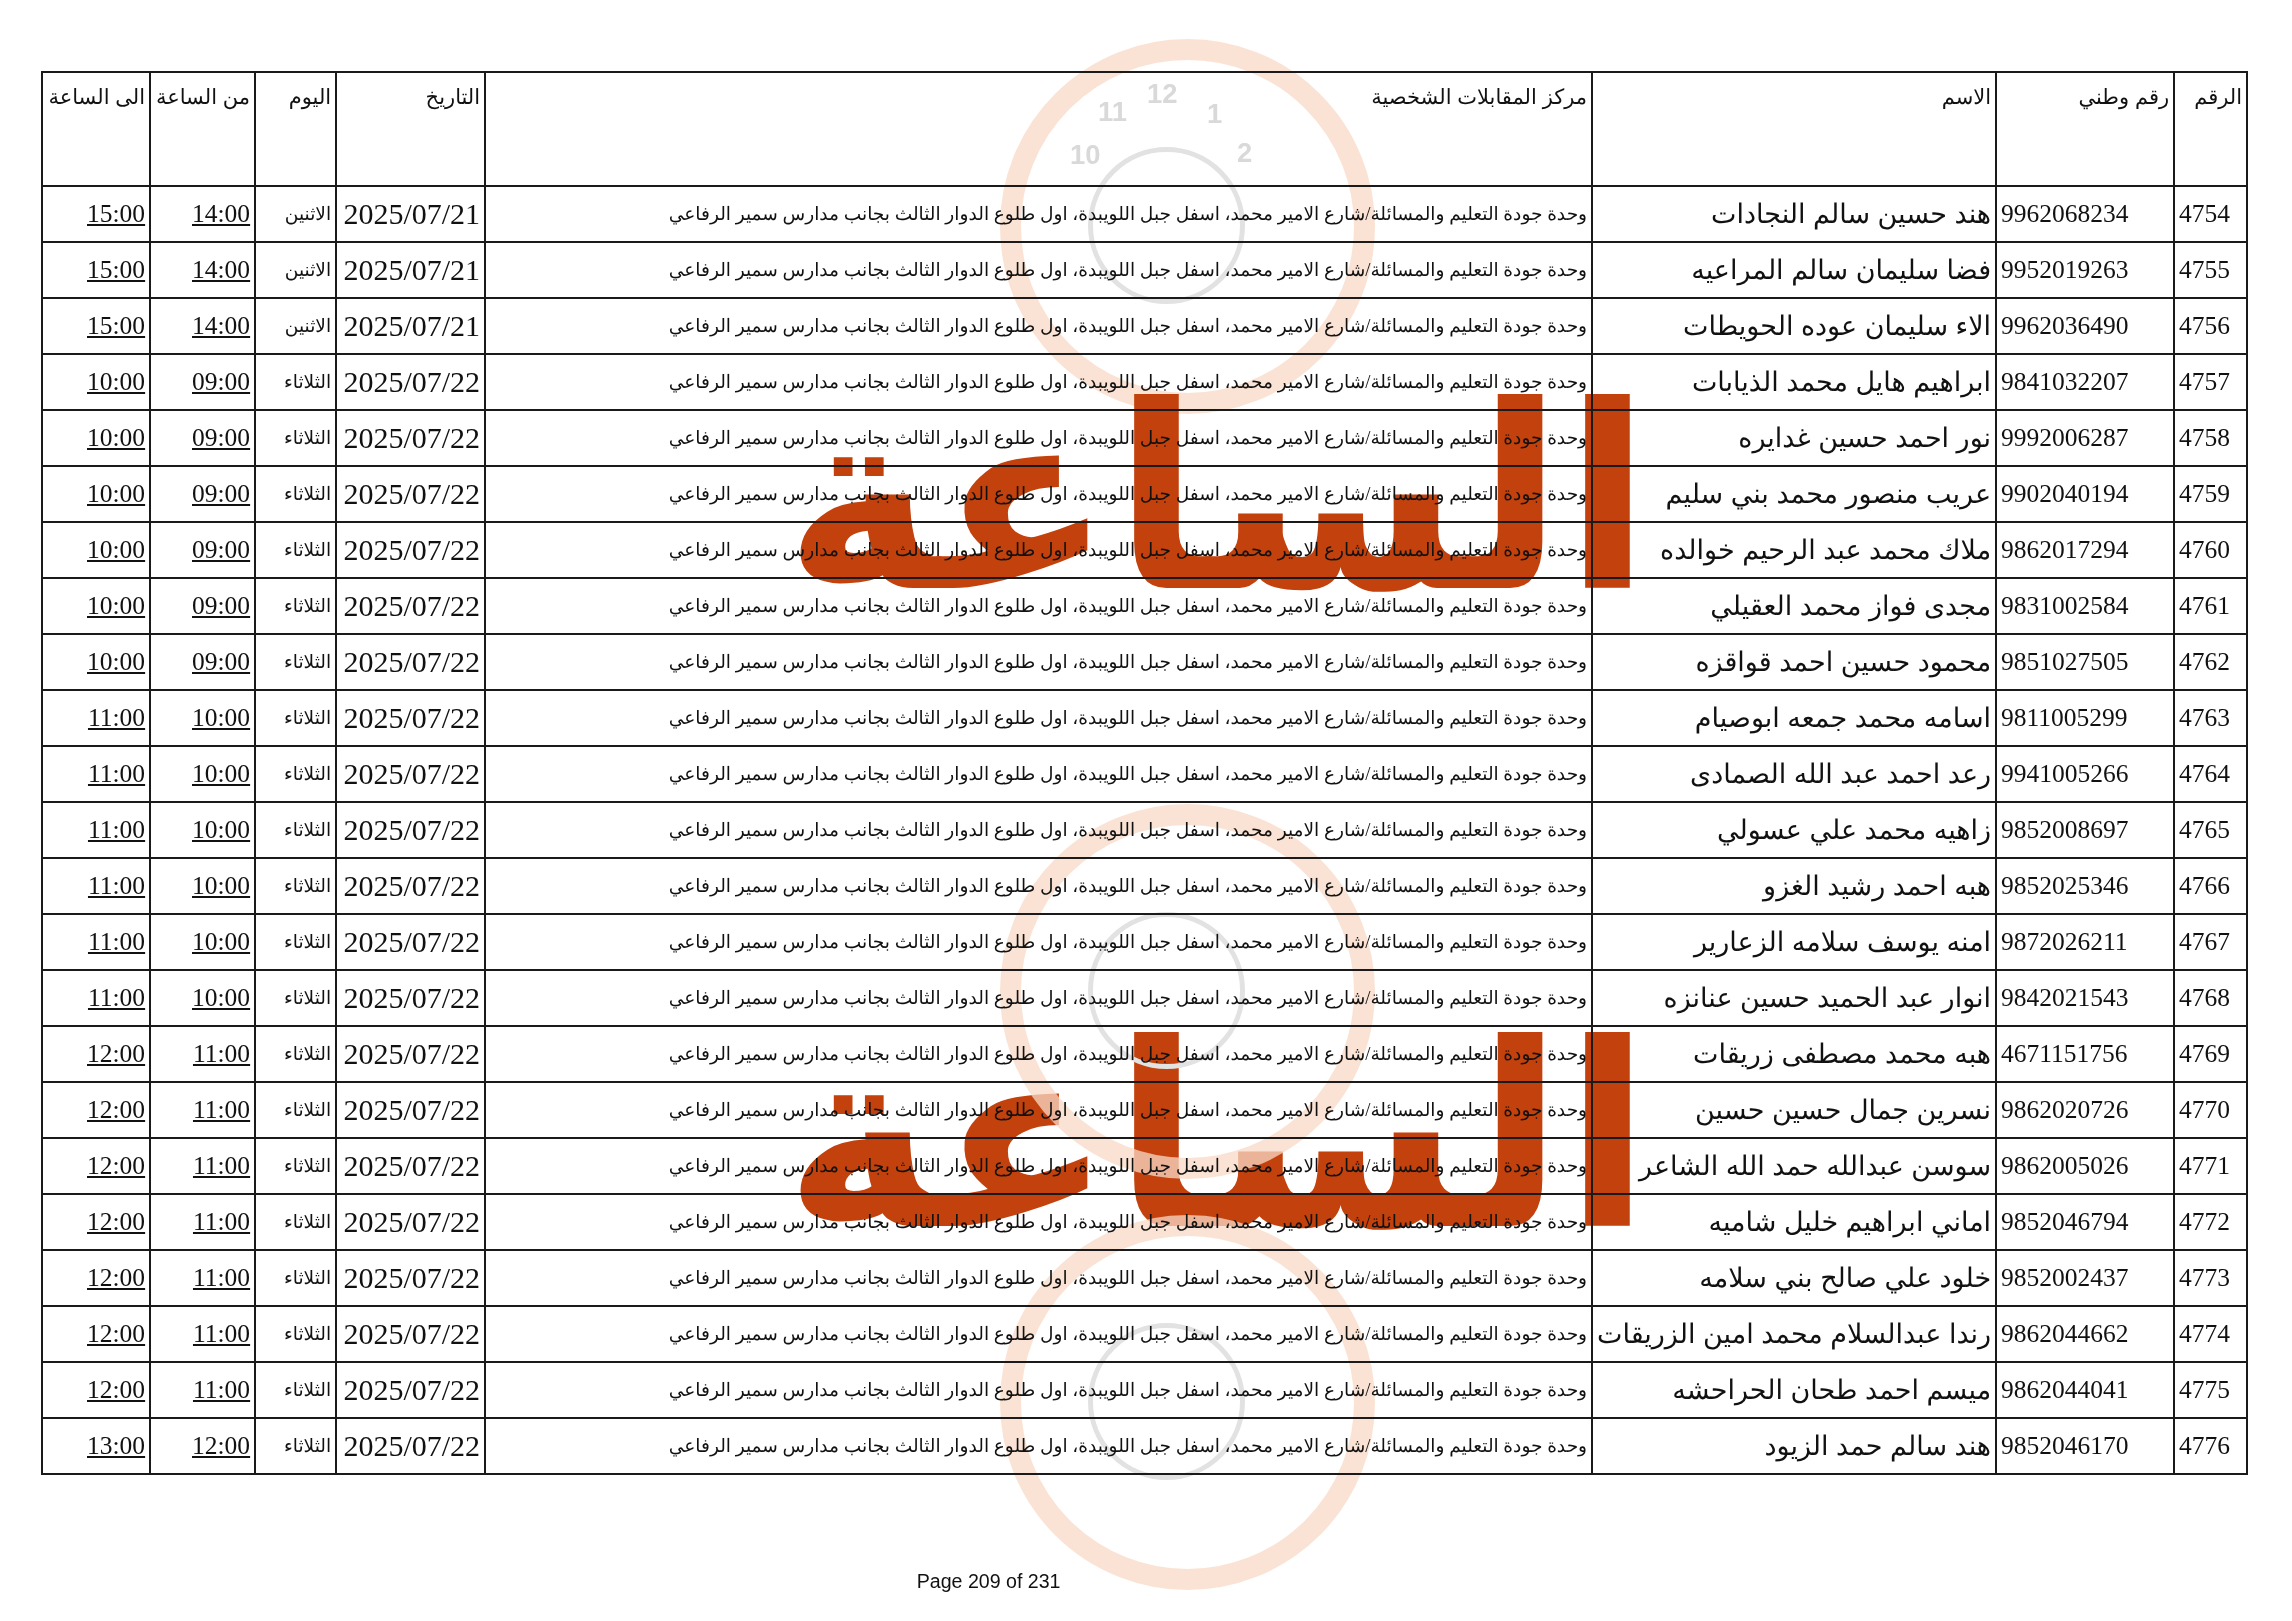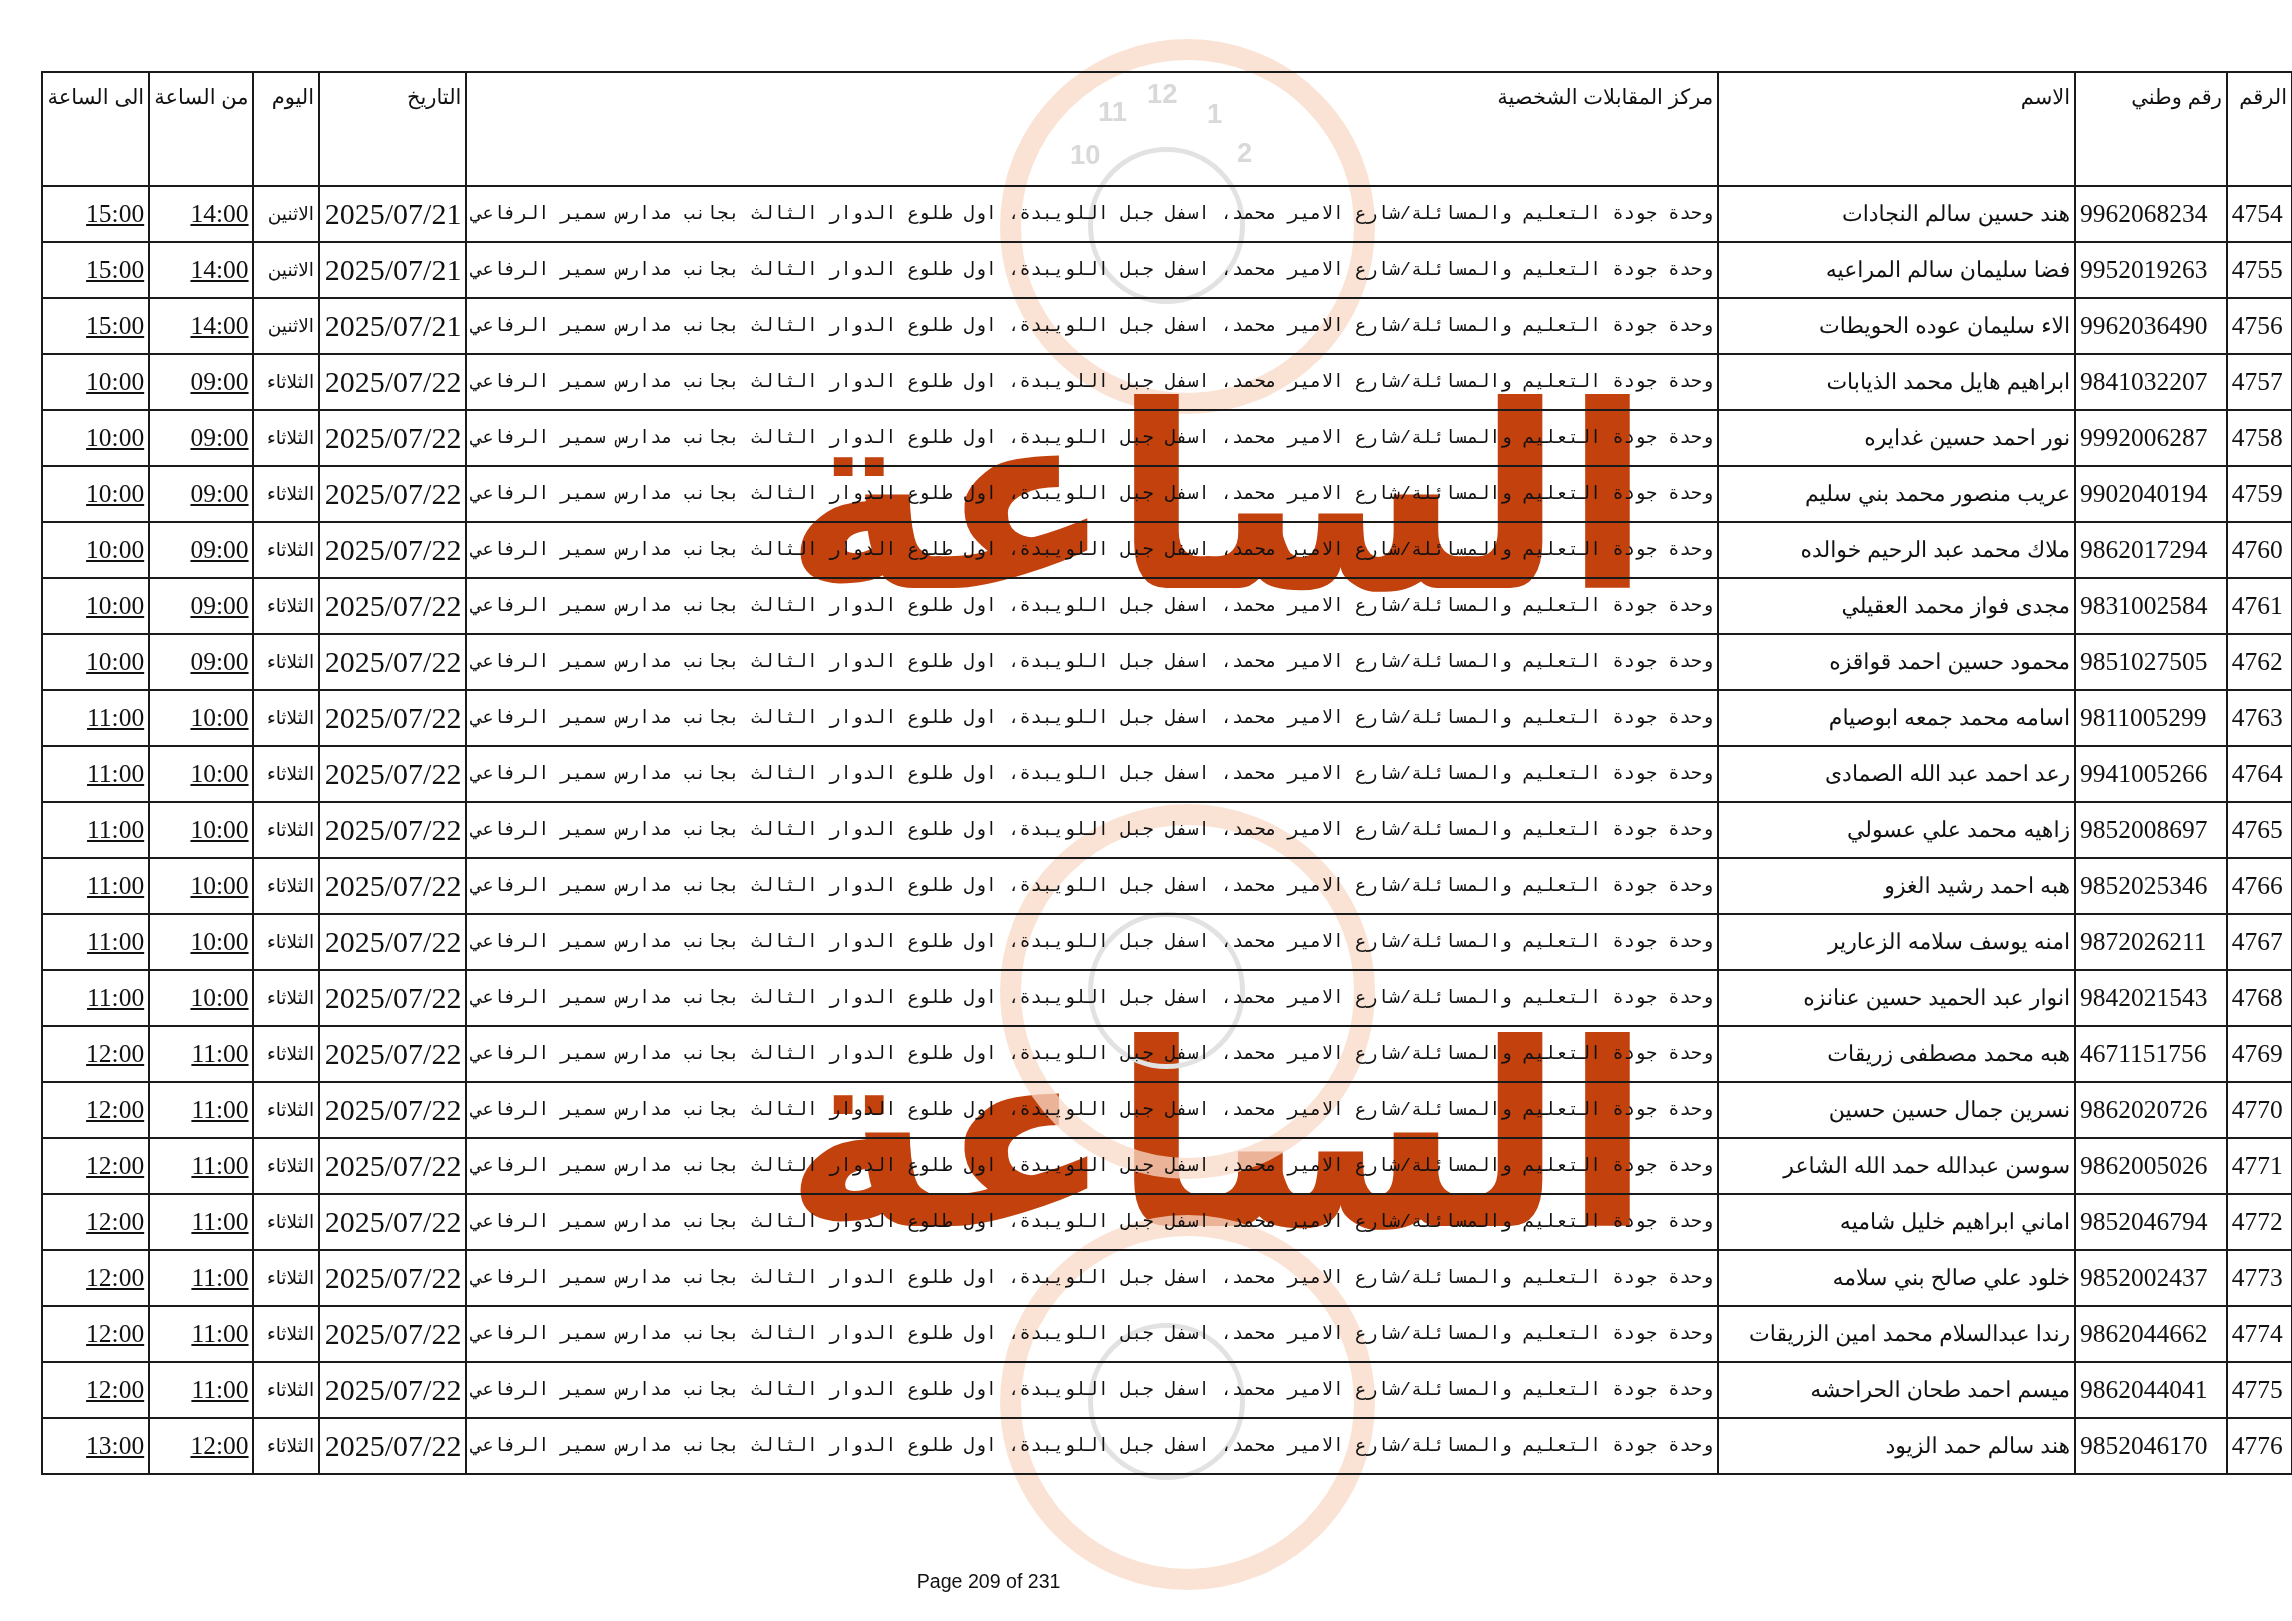--- a/index.html
+++ b/index.html
@@ -7,22 +7,22 @@
   .watermark { position: absolute; pointer-events: none; z-index: 0; }
   .wm-ring { position: absolute; border-radius: 50%; border: 21.6px solid #f8d9c6; opacity: 0.75; }
   .wm-face { position: absolute; border-radius: 50%; border: 5.9px solid #e2e2e2; }
   .wm-num { position: absolute; font-family: "Liberation Sans", sans-serif; font-weight: bold; color: #d9d9d9; font-size: 27.4px; }
   .wm-big { position: absolute; font-family: "DejaVu Sans", sans-serif; font-weight: bold; color: #c2410c; }
   table.sched { position: absolute; left: 41px; top: 71px; border-collapse: collapse; z-index: 1; table-layout: fixed; direction: rtl; }
   table.sched th, table.sched td { border: 2.9px solid #1a1a1a; padding: 0 3.9px; overflow: hidden; white-space: nowrap; }
   table.sched th { height: 100px; vertical-align: top; text-align: right; font-family: "Liberation Sans", sans-serif; font-weight: normal; font-size: 21px; padding-top: 11.8px; }
   table.sched td { height: 54px; vertical-align: middle; }
   td.c-num, td.c-nid { font-size: 25.5px; text-align: left; direction: ltr; padding-left: 5.9px; padding-top: 7.8px; margin-left: 8px; }
-  td.c-name { font-family: "Liberation Sans", sans-serif; font-size: 22px; text-align: right; padding-right: 17.6px; vertical-align: middle; }
-  td.c-center { font-family: Liberation Mono, monospace; font-size: 18.6px; text-align: center; vertical-align: top; padding-top: 5.9px; border-radius: 9px; }
+  td.c-name { font-family: "Liberation Sans", sans-serif; font-size: 27px; text-align: right; padding-right: 17.6px; vertical-align: middle; }
+  td.c-center { font-family: Liberation Serif, serif; font-size: 18.6px; text-align: right; vertical-align: top; padding-top: 5.9px; border-radius: 9px; }
   td.c-date { font-size: 30px; text-align: right; direction: ltr; padding-right: 5.9px; padding-top: 5.9px; }
   td.c-day { font-family: "Liberation Sans", sans-serif; font-size: 18.6px; text-align: right; }
   td.c-from, td.c-to { font-size: 25.5px; text-align: right; direction: ltr; padding-right: 7.8px; padding-top: 5.9px; text-decoration: underline; }
   .footer { position: absolute; top: 1570px; left: 0; width: 1991px; text-align: center; font-family: "Liberation Sans", sans-serif; font-size: 19.6px; color: #111; z-index: 1; }
   .footer span { position: relative; left: -6.9px; }
 </style>
 </head>
 <body>
 
 <div class="watermark" style="left:980px; top:39px; width:412px; height:451px;">

